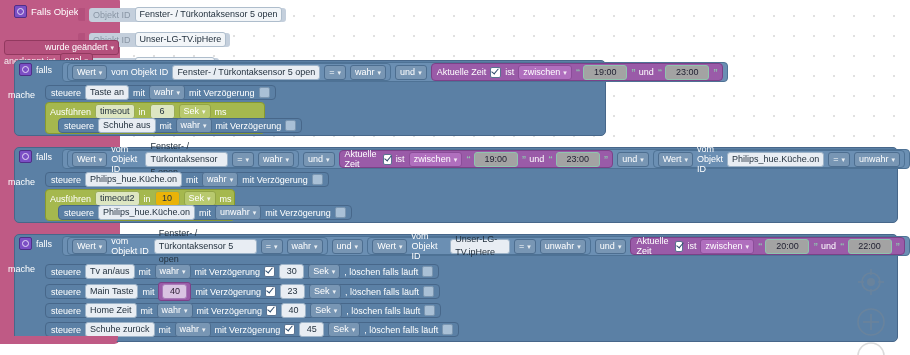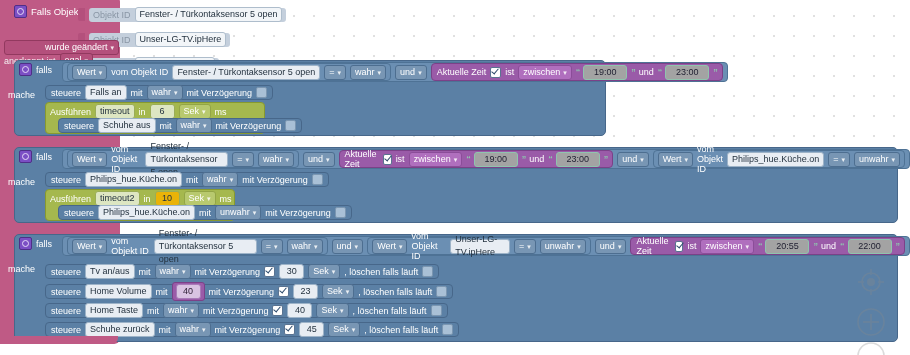--- a/index.html
+++ b/index.html
@@ -188,21 +188,21 @@
       <span class="q">”</span>
       <span class="lbl">und</span>
       <span class="q">“</span>
       <span class="mint">23:00</span>
       <span class="q">”</span>
     </div>
   </div>
 
   <div class="blk stmt" style="left:45px;top:85px;">
     <span class="lbl">steuere</span>
-    <span class="pill">Falls an</span>
+    <span class="pill">Taste an</span>
     <span class="lbl">mit</span>
     <span class="dd">
       <span>wahr</span>
         <span class="car">▾</span>
     </span>
     <span class="lbl">mit Verzögerung</span>
     <span class="cb blank"></span>
   </div>
 
   <div class="blk oliverow" style="left:45px;top:102px;width:220px;height:32px;"></div>
@@ -391,21 +391,21 @@
     </span>
     <div class="timewrap">
       <span class="lbl">Aktuelle Zeit</span>
       <span class="cb on"></span>
       <span class="lbl">ist</span>
       <span class="dd" style="background:#b06fbe;border-color:#8b4d99;">
         <span>zwischen</span>
           <span class="car">▾</span>
       </span>
       <span class="q">“</span>
-      <span class="mint">20:55</span>
+      <span class="mint">20:00</span>
       <span class="q">”</span>
       <span class="lbl">und</span>
       <span class="q">“</span>
       <span class="mint">22:00</span>
       <span class="q">”</span>
     </div>
   </div>
 
   <div class="blk stmt" style="left:45px;top:264px;">
     <span class="lbl">steuere</span>
@@ -421,39 +421,39 @@
     <span class="dd">
       <span>Sek</span>
         <span class="car">▾</span>
     </span>
     <span class="lbl">, löschen falls läuft</span>
     <span class="cb blank"></span>
   </div>
 
   <div class="blk stmt" style="left:45px;top:284px;">
     <span class="lbl">steuere</span>
-    <span class="pill">Home Volume</span>
+    <span class="pill">Main Taste</span>
     <span class="lbl">mit</span>
     <span style="background:#9a5ba8;border:1px solid #7b4188;border-radius:3px;padding:1px 3px;display:inline-flex;align-items:center;">
       <span class="pill num" style="background:#d9c3e2;border-color:#a87bb8;color:#2a1b31;">40</span>
     </span>
     <span class="lbl">mit Verzögerung</span>
     <span class="cb on"></span>
     <span class="pill num">23</span>
     <span class="dd">
       <span>Sek</span>
         <span class="car">▾</span>
     </span>
     <span class="lbl">, löschen falls läuft</span>
     <span class="cb blank"></span>
   </div>
 
   <div class="blk stmt" style="left:45px;top:303px;">
     <span class="lbl">steuere</span>
-    <span class="pill">Home Taste</span>
+    <span class="pill">Home Zeit</span>
     <span class="lbl">mit</span>
     <span class="dd">
       <span>wahr</span>
         <span class="car">▾</span>
     </span>
     <span class="lbl">mit Verzögerung</span>
     <span class="cb on"></span>
     <span class="pill num">40</span>
     <span class="dd">
       <span>Sek</span>

